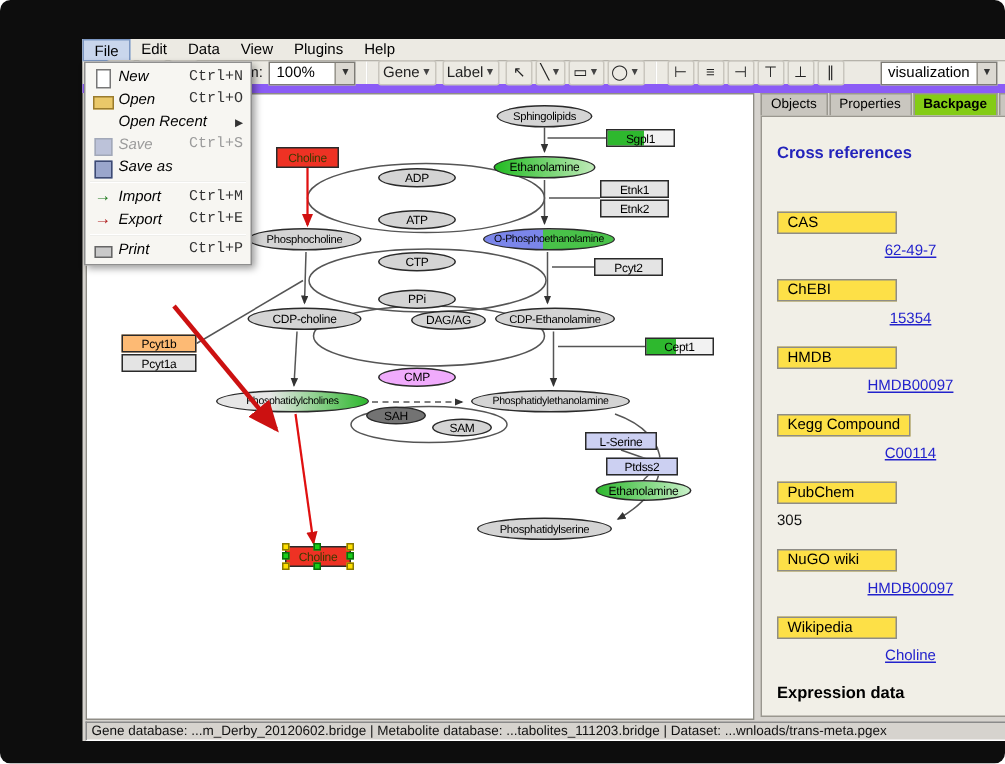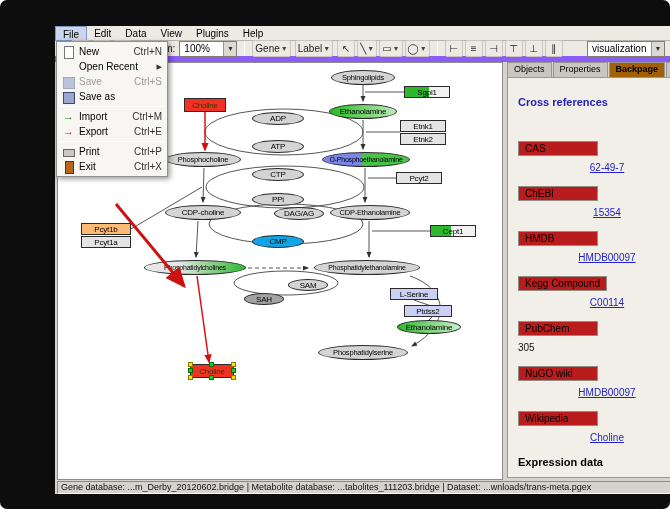--- a/index.html
+++ b/index.html
@@ -42,22 +42,22 @@
   .ic.save-as-icon::before{content:"";position:absolute;left:1px;top:1px;width:10px;height:10px;background:#9aa6cc;border:1px solid #3d4a73;}
   .ic.import-icon::before{content:"→";position:absolute;left:1px;top:-1px;color:#1f7a1f;font-size:11px;font-weight:bold;}
   .ic.export-icon::before{content:"→";position:absolute;left:1px;top:-1px;color:#b02020;font-size:11px;font-weight:bold;}
   .ic.print-icon::before{content:"";position:absolute;left:1px;top:3px;width:10px;height:6px;background:#c9c9c9;border:1px solid #666;}
   .ic.exit-icon::before{content:"";position:absolute;left:3px;top:0;width:7px;height:11px;background:#b5651d;border:1px solid #5e3210;}
   .ic.no-icon::before{content:"";}
   
   .file-menu{position:absolute;left:1px;top:15px;width:112px;background:#f7f6f2;border:1px solid #8f8f8f;
              box-shadow:2px 2px 5px rgba(0,0,0,.4);z-index:40;padding:2px 0;font-size:10px;}
   .fm-row{display:flex;align-items:center;gap:4px;height:15px;padding:0 5px;position:relative;}
-  .fm-label{white-space:nowrap;}
-  .fm-shortcut{margin-left:auto;color:#333;}
+  .fm-label{white-space:nowrap;font-style:italic;}
+  .fm-shortcut{margin-left:auto;color:#333;font-family:Liberation Mono, monospace;}
   .fm-sub{margin-left:auto;font-size:7px;color:#333;}
   .fm-row.disabled .fm-label,.fm-row.disabled .fm-shortcut{color:#9b9b9b;}
   .fm-row.disabled .ic{opacity:.45;}
   .fm-row.highlighted{outline:2px solid #dd1111;outline-offset:-2px;}
   .fm-sep{height:1px;background:#c4c2bc;border-bottom:1px solid #fff;margin:2px 3px;}
   
   .canvas{position:absolute;left:2px;top:36px;width:446px;height:418px;background:#fff;border:1px solid #8f8d86;overflow:hidden;}
   .edges{position:absolute;left:0;top:0;z-index:1;}
   .pnode{position:absolute;border:1px solid #2a2a2a;display:flex;align-items:center;justify-content:center;
          white-space:nowrap;z-index:3;color:#000;letter-spacing:-0.2px;}
@@ -68,25 +68,25 @@
   .handle.lt{left:-3px;top:-3px;} .handle.rt{right:-3px;top:-3px;}
   .handle.lb{left:-3px;bottom:-3px;} .handle.rb{right:-3px;bottom:-3px;}
   .handle.mt{left:50%;top:-3px;margin-left:-3px;} .handle.mb{left:50%;bottom:-3px;margin-left:-3px;}
   .handle.ml{left:-3px;top:50%;margin-top:-3px;} .handle.mr{right:-3px;top:50%;margin-top:-3px;}
   .annotation{position:absolute;left:6px;top:228px;width:268px;height:54px;z-index:5;border:2px solid #e05a50;border-radius:3px;
               color:#fff;font-weight:bold;font-size:11px;line-height:1.45;text-align:center;padding:3px 8px;}
   
   .side-panel{position:absolute;left:450px;top:36px;width:204px;height:418px;background:#d6d3ce;}
   .tabs{position:absolute;left:2px;top:0;height:15px;display:flex;font-size:9px;}
   .tab{padding:1px 6px;border:1px solid #9a978f;border-bottom:none;background:#c9c6bf;margin-right:1px;height:15px;}
-  .tab.active{background:#a16207;font-weight:bold;}
+  .tab.active{background:#84cc16;font-weight:bold;}
   .panel-body{position:absolute;left:2px;top:15px;right:2px;bottom:2px;background:#f1efe7;border:1px solid #9a978f;}
   .bp-title{position:absolute;left:10px;top:18px;color:#2323bb;font-weight:bold;font-size:11px;}
   .bp-section{position:absolute;left:10px;right:10px;}
-  .bp-header{display:inline-block;min-width:80px;background:#b91c1c;border:1px solid #8f8d86;padding:1px 6px;font-size:10px;}
+  .bp-header{display:inline-block;min-width:80px;background:#fde047;border:1px solid #8f8d86;padding:1px 6px;font-size:10px;}
   .bp-value{margin-top:6px;font-size:10px;color:#111;}
   .bp-value.link{color:#2222cc;text-decoration:underline;cursor:pointer;text-align:center;}
   .bp-footer{position:absolute;left:10px;top:378px;font-weight:bold;font-size:11px;color:#000;}
   
   .statusbar{position:absolute;left:2px;top:455px;width:652px;height:13px;background:#d6d3ce;
              border:1px solid;border-color:#8a8a8a #fff #fff #8a8a8a;font-size:9px;line-height:11px;
              padding-left:3px;white-space:nowrap;overflow:hidden;color:#111;}
   .arrow-overlay{position:absolute;left:0;top:0;z-index:50;pointer-events:none;}
 </style>
 </head>
@@ -224,41 +224,46 @@
         <div class="pnode oval" style="left: 194px; top: 77px; width: 52px; height: 13px; background: rgb(212, 212, 212); font-size: 8px;">ATP</div>
         <div class="pnode oval" style="left: 107px; top: 89px; width: 76px; height: 15px; background: rgb(212, 212, 212); font-size: 7.5px;">Phosphocholine</div>
         <div class="pnode oval" style="left: 264px; top: 89px; width: 88px; height: 15px; background: linear-gradient(90deg, rgb(123, 134, 234) 0px, rgb(123, 134, 234) 45%, rgb(73, 194, 73) 45%); font-size: 7px;">O-Phosphoethanolamine</div>
         <div class="pnode oval" style="left: 194px; top: 105px; width: 52px; height: 13px; background: rgb(212, 212, 212); font-size: 8px;">CTP</div>
         <div class="pnode rect" style="left: 338px; top: 109px; width: 46px; height: 12px; background: rgb(228, 228, 228); font-size: 8px;">Pcyt2</div>
         <div class="pnode oval" style="left: 194px; top: 130px; width: 52px; height: 13px; background: rgb(212, 212, 212); font-size: 8px;">PPi</div>
         <div class="pnode oval" style="left: 107px; top: 142px; width: 76px; height: 15px; background: rgb(212, 212, 212); font-size: 8px;">CDP-choline</div>
         <div class="pnode oval" style="left: 216px; top: 144px; width: 50px; height: 13px; background: rgb(212, 212, 212); font-size: 8px;">DAG/AG</div>
         <div class="pnode oval" style="left: 272px; top: 142px; width: 80px; height: 15px; background: rgb(212, 212, 212); font-size: 7.5px;">CDP-Ethanolamine</div>
         <div class="pnode rect" style="left: 372px; top: 162px; width: 46px; height: 12px; background: linear-gradient(90deg, rgb(46, 184, 46) 0px, rgb(46, 184, 46) 45%, rgb(242, 242, 242) 45%); font-size: 8px;">Cept1</div>
-        <div class="pnode oval" style="left: 194px; top: 172px; width: 52px; height: 13px; background: #0ea5e9; font-size: 8px;">CMP</div>
+        <div class="pnode oval" style="left: 194px; top: 182px; width: 52px; height: 13px; background: #f0abfc; font-size: 8px;">CMP</div>
         <div class="pnode rect" style="left: 23px; top: 160px; width: 50px; height: 12px; background: #fdba74; font-size: 8px;">Pcyt1b</div>
         <div class="pnode rect" style="left: 23px; top: 173px; width: 50px; height: 12px; background: rgb(228, 228, 228); font-size: 8px;">Pcyt1a</div>
         <div class="pnode oval" style="left: 86px; top: 197px; width: 102px; height: 15px; background: linear-gradient(90deg, rgb(230, 230, 230) 0px, rgb(230, 230, 230) 35%, rgb(46, 184, 46)); font-size: 7px;">Phosphatidylcholines</div>
         <div class="pnode oval" style="left: 256px; top: 197px; width: 106px; height: 15px; background: rgb(212, 212, 212); font-size: 7px;">Phosphatidylethanolamine</div>
-        <div class="pnode oval" style="left: 186px; top: 230px; width: 40px; height: 12px; background: #a3a3a3; font-size: 8px;">SAH</div>
+        <div class="pnode oval" style="left: 186px; top: 208px; width: 40px; height: 12px; background: #737373; font-size: 8px;">SAH</div>
         <div class="pnode oval" style="left: 230px; top: 216px; width: 40px; height: 12px; background: rgb(212, 212, 212); font-size: 8px;">SAM</div>
         <div class="pnode rect" style="left: 332px; top: 225px; width: 48px; height: 12px; background: rgb(204, 208, 242); font-size: 8px;">L-Serine</div>
         <div class="pnode rect" style="left: 346px; top: 242px; width: 48px; height: 12px; background: rgb(204, 208, 242); font-size: 8px;">Ptdss2</div>
         <div class="pnode oval" style="left: 339px; top: 257px; width: 64px; height: 14px; background: linear-gradient(90deg, rgb(46, 184, 46), rgb(200, 240, 200)); font-size: 8px;">Ethanolamine</div>
         <div class="pnode oval" style="left: 260px; top: 282px; width: 90px; height: 15px; background: rgb(212, 212, 212); font-size: 7.5px;">Phosphatidylserine</div>
         <div class="pnode rect" style="left: 132px; top: 301px; width: 44px; height: 14px; background: rgb(238, 50, 36); color: rgb(58, 58, 0); font-size: 8px;">Choline<span class="handle c lt"></span><span class="handle c rt"></span><span class="handle c lb"></span><span class="handle c rb"></span><span class="handle m mt"></span><span class="handle m mb"></span><span class="handle m ml"></span><span class="handle m mr"></span></div>
       </div>
 
     <div class="file-menu">
         <div class="fm-row">
           <span class="ic new-document-icon"></span>
           <span class="fm-label">New</span>
           <span class="fm-shortcut">Ctrl+N</span>
         </div>
         <div class="fm-row">
+          <span class="ic open-folder-icon"></span>
+          <span class="fm-label">Open</span>
+          <span class="fm-shortcut">Ctrl+O</span>
+        </div>
+        <div class="fm-row">
           <span class="ic no-icon"></span>
           <span class="fm-label">Open Recent</span>
           <span class="fm-shortcut"></span>
           <span class="fm-sub">▶</span>
         </div>
         <div class="fm-row disabled">
           <span class="ic save-icon"></span>
           <span class="fm-label">Save</span>
           <span class="fm-shortcut">Ctrl+S</span>
         </div>
@@ -276,25 +281,20 @@
         <div class="fm-row">
           <span class="ic export-icon"></span>
           <span class="fm-label">Export</span>
           <span class="fm-shortcut">Ctrl+E</span>
         </div>
         <div class="fm-sep"></div>
         <div class="fm-row">
           <span class="ic print-icon"></span>
           <span class="fm-label">Print</span>
           <span class="fm-shortcut">Ctrl+P</span>
-        </div>
-        <div class="fm-row">
-          <span class="ic exit-icon"></span>
-          <span class="fm-label">Exit</span>
-          <span class="fm-shortcut">Ctrl+X</span>
         </div>
       </div>
 
     <div class="side-panel">
       <div class="tabs">
           <div class="tab">Objects</div>
           <div class="tab">Properties</div>
           <div class="tab active">Backpage</div>
           <div class="tab">Search</div>
           <div class="tab">Legend</div>

